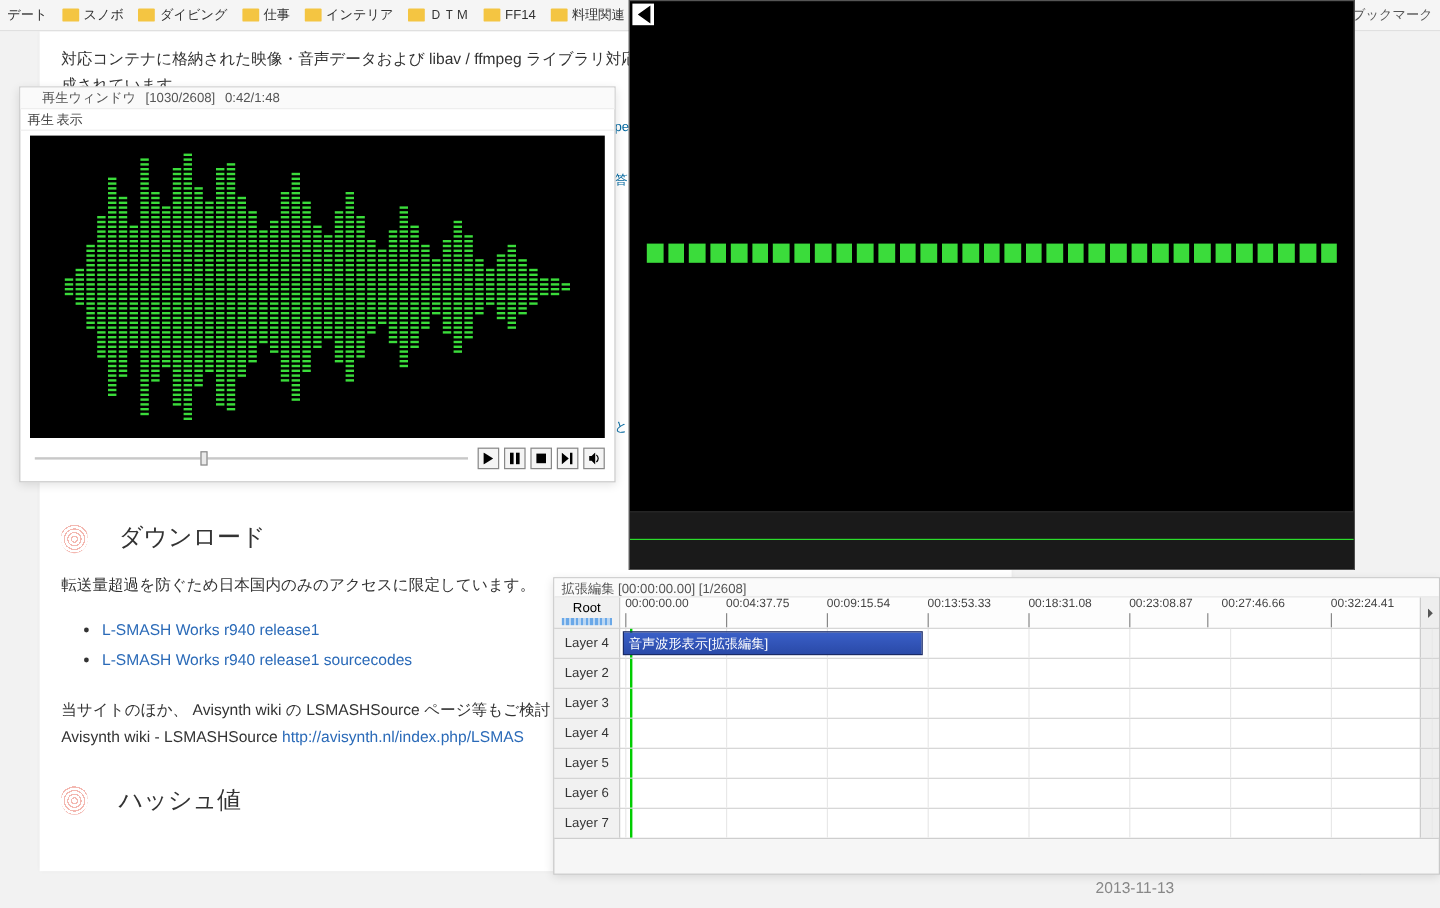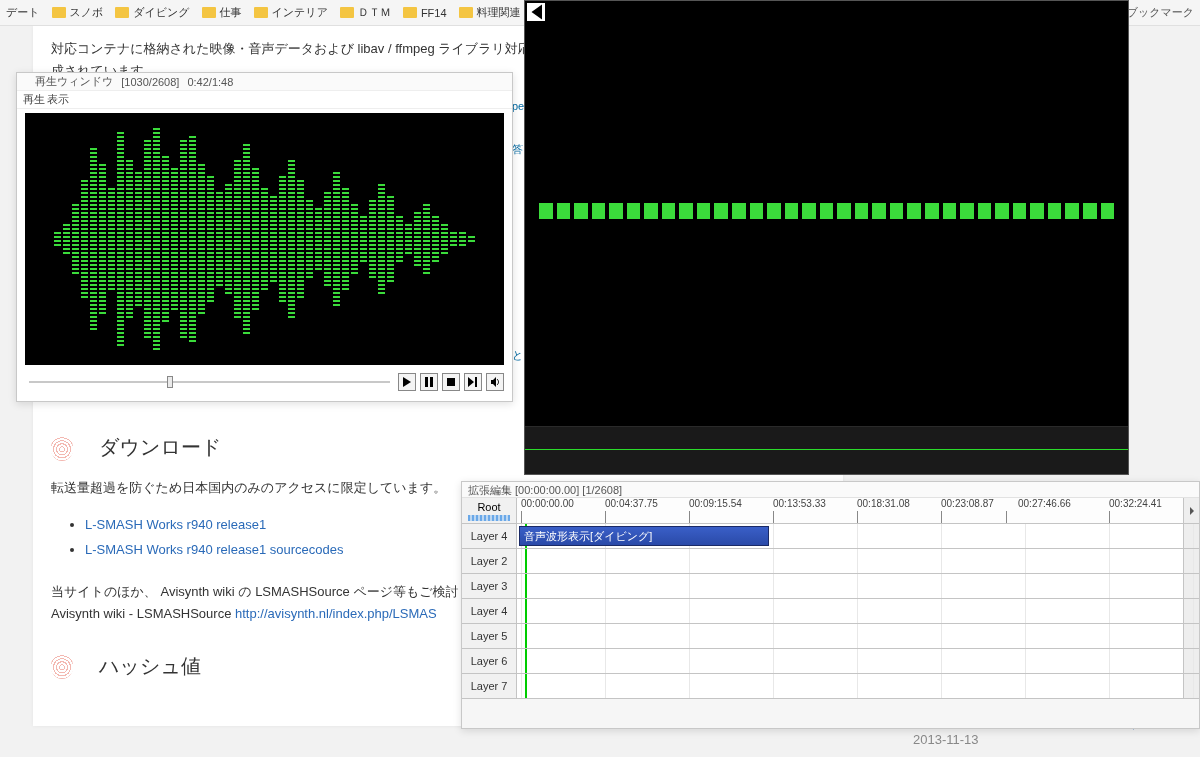--- a/index.html
+++ b/index.html
@@ -1656,21 +1656,21 @@
           <div class="vgrid" style="left: 4px;"></div>
           <div class="vgrid" style="left: 88px;"></div>
           <div class="vgrid" style="left: 172px;"></div>
           <div class="vgrid" style="left: 256px;"></div>
           <div class="vgrid" style="left: 340px;"></div>
           <div class="vgrid" style="left: 424px;"></div>
           <div class="vgrid" style="left: 508px;"></div>
           <div class="vgrid" style="left: 592px;"></div>
           <div class="vgrid" style="left: 676px;"></div>
           <div class="green-marker" style="left: 8px;"></div>
-          <div class="clip">音声波形表示[ダイビング]</div>
+          <div class="clip">音声波形表示[拡張編集]</div>
         </div>
         <div class="layer-scroll"></div>
       </div>
       <div class="layer-row">
         <div class="layer-label">Layer 2</div>
         <div class="layer-track">
           <div class="vgrid" style="left: 4px;"></div>
           <div class="vgrid" style="left: 88px;"></div>
           <div class="vgrid" style="left: 172px;"></div>
           <div class="vgrid" style="left: 256px;"></div>

